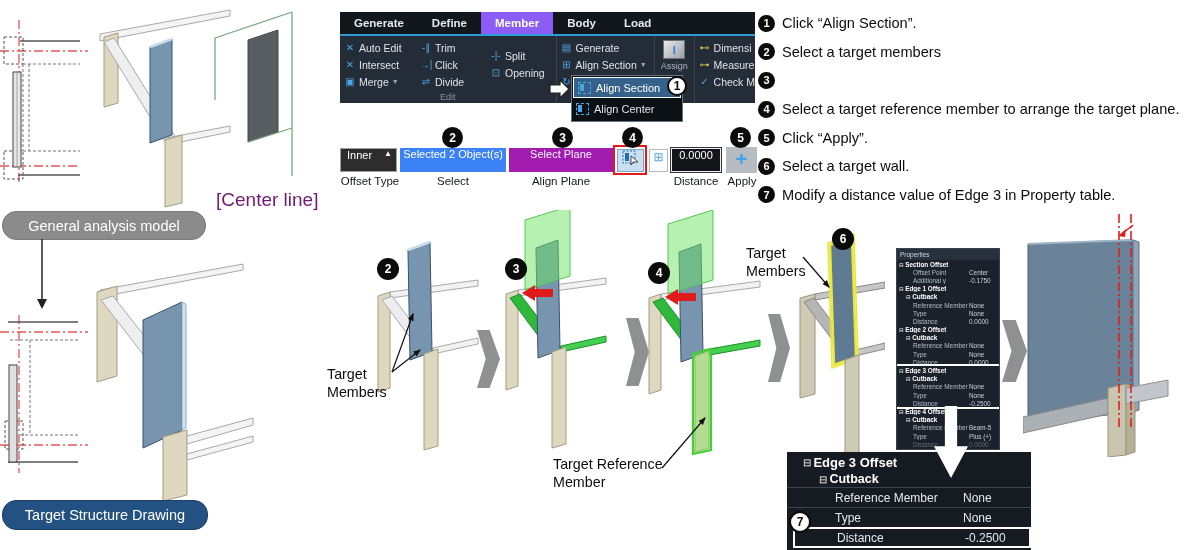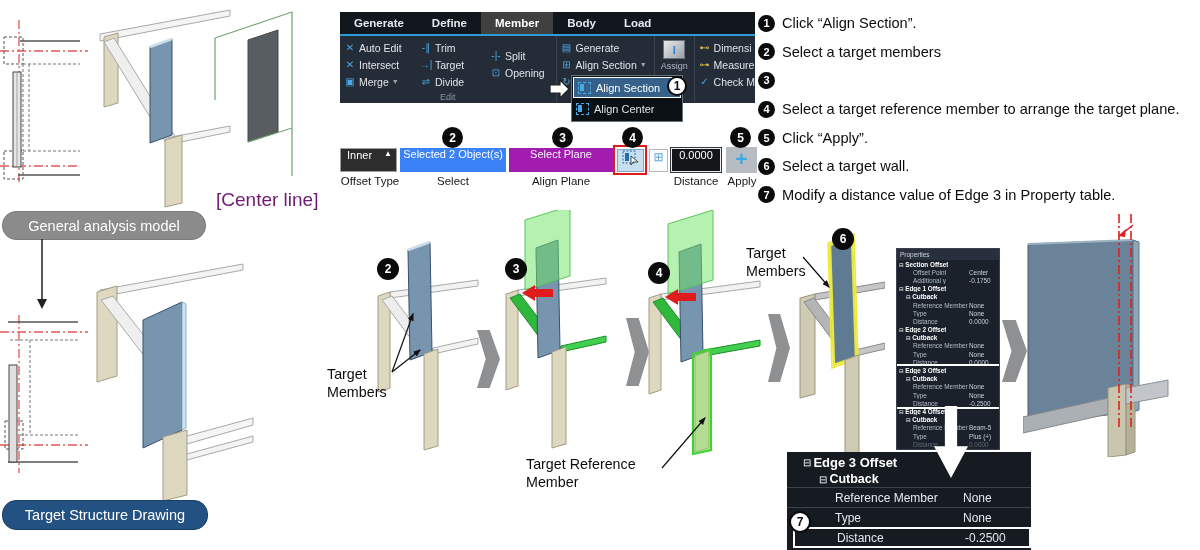--- a/index.html
+++ b/index.html
@@ -19,21 +19,21 @@
         justify-content:center;font-size:14.5px}
   .pill.gray{background:#8b8b8b;border:1px solid #7a7a7a}
   .pill.navy{background:#235181;border:1px solid #1b3f66}
 
   
   .ribbon{position:absolute;left:340px;top:12px;width:415px;height:91px}
   .tabbar{height:22px;background:#12171e;display:flex;align-items:stretch;
           border-bottom:2px solid #2e9bd6;box-sizing:content-box}
   .tab{display:flex;align-items:center;padding:0 14px;font-size:11.5px;font-weight:bold;
        color:#e6eaee;white-space:nowrap}
-  .tab.active{background:#404040;color:#fff}
+  .tab.active{background:#8b5cf6;color:#fff}
   .rbody{height:67px;background:#242c37;display:flex;color:#dfe4ea;font-size:10.5px;
          position:relative;overflow:hidden}
   .rgroup{position:relative;border-right:1px solid #3a4350;box-sizing:border-box;
           padding-top:3px}
   .rbtn{display:flex;align-items:center;height:17px;white-space:nowrap;padding-left:3px}
   .ric{color:#4ba6e4;width:14px;flex:none;font-size:10px;text-align:center;margin-right:2px}
   .ric.yel{color:#d8c04a}
   .caret{color:#9aa3ad;font-size:7px;margin-left:3px}
   .glabel{position:absolute;bottom:1px;left:0;width:100%;text-align:center;
           color:#8a94a0;font-size:9px}
@@ -202,21 +202,21 @@
               <span class="caret">▼</span>
             </div>
         </div>
         <div style="width:70px">
           <div class="rbtn">
               <span class="ric">-∥</span>
               <span>Trim</span>
             </div>
           <div class="rbtn">
               <span class="ric">→|</span>
-              <span>Target</span>
+              <span>Click</span>
             </div>
           <div class="rbtn">
               <span class="ric">⇌</span>
               <span>Divide</span>
             </div>
         </div>
         <div style="width:66px;padding-top:8px">
           <div class="rbtn">
               <span class="ric">-|-</span>
               <span>Split</span>
@@ -391,21 +391,21 @@
     <polygon points="439,92 449,88 490,142 480,147" fill="#b5b5b5" stroke="#888"></polygon>
     <polygon points="490,140 520,133 520,139 490,146" fill="#c6c6c6" stroke="#8a8a8a"></polygon>
     <polygon points="463,33 489,24 493,149 467,158" fill="none" stroke="#eae73c" stroke-width="1.5"></polygon>
     <polygon points="465,35 487,27 491,147 469,155" fill="#5f7b94" stroke="#eae73c" stroke-width="2.5"></polygon>
     <polygon points="480,150 494,145 494,242 480,246" fill="#cfcab3" stroke="#9b967e"></polygon>
     <line x1="438" y1="47" x2="464" y2="77" stroke="#111" stroke-width="1.2" marker-end="url(#ah)"></line>
   </g>
 </svg>
 
 <div class="wf-label" style="left:327px;top:366px;width:72px">Target Members</div>
-<div class="wf-label" style="left:526px;top:456px;width:135px">Target Reference Member</div>
+<div class="wf-label" style="left:553px;top:456px;width:135px">Target Reference Member</div>
 <div class="wf-label" style="left:746px;top:245px;width:80px">Target Members</div>
 
 <div class="badge" style="left:377px;top:258px;width:22px;height:22px">2</div>
 <div class="badge" style="left:505px;top:258px;width:22px;height:22px">3</div>
 <div class="badge" style="left:648px;top:262px;width:22px;height:22px">4</div>
 <div class="badge" style="left:832px;top:228px;width:22px;height:22px">6</div>
 
 <div class="chev" style="left:477px;top:330px;width:23px;height:58px"></div>
 <div class="chev" style="left:626px;top:318px;width:23px;height:68px"></div>
 <div class="chev" style="left:768px;top:314px;width:22px;height:68px"></div>

